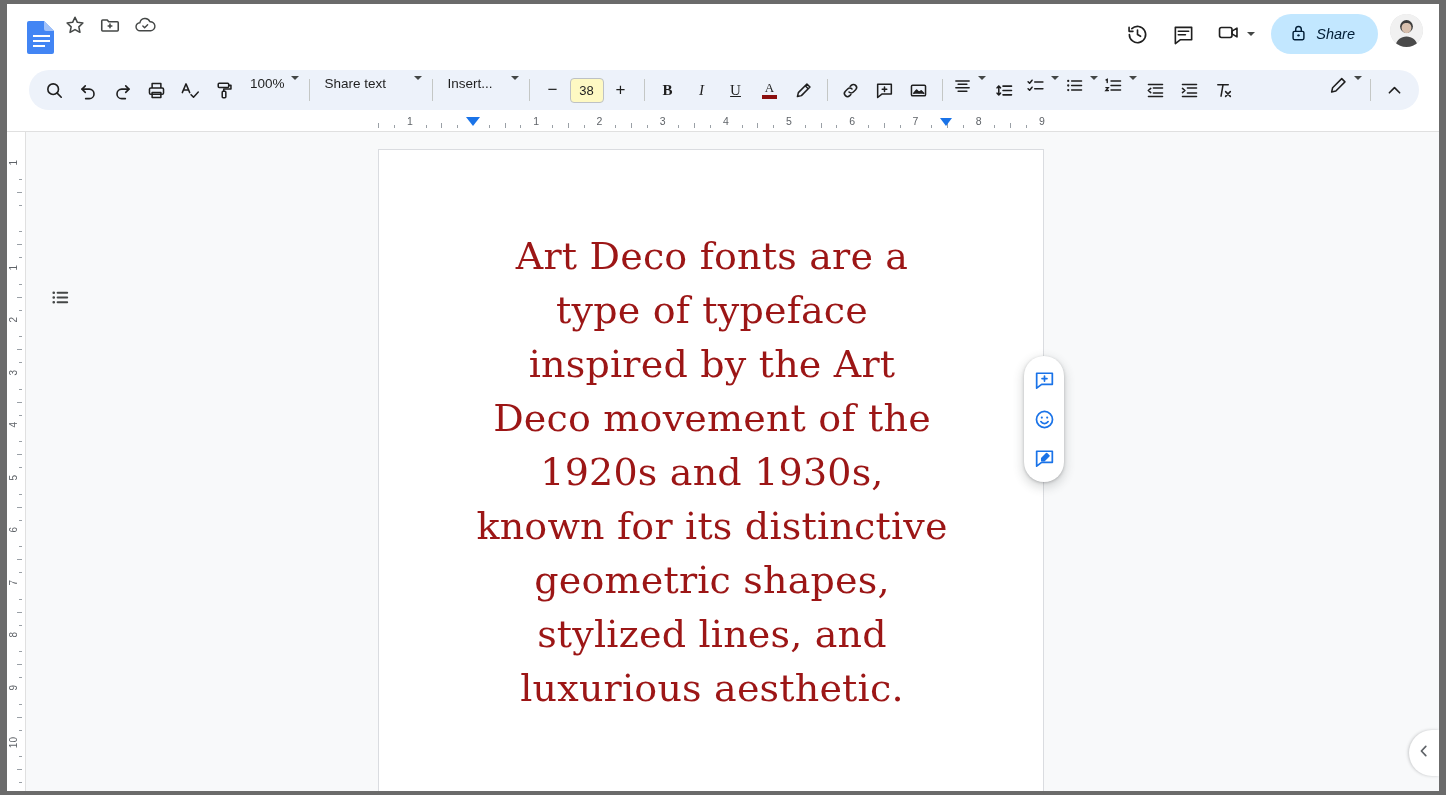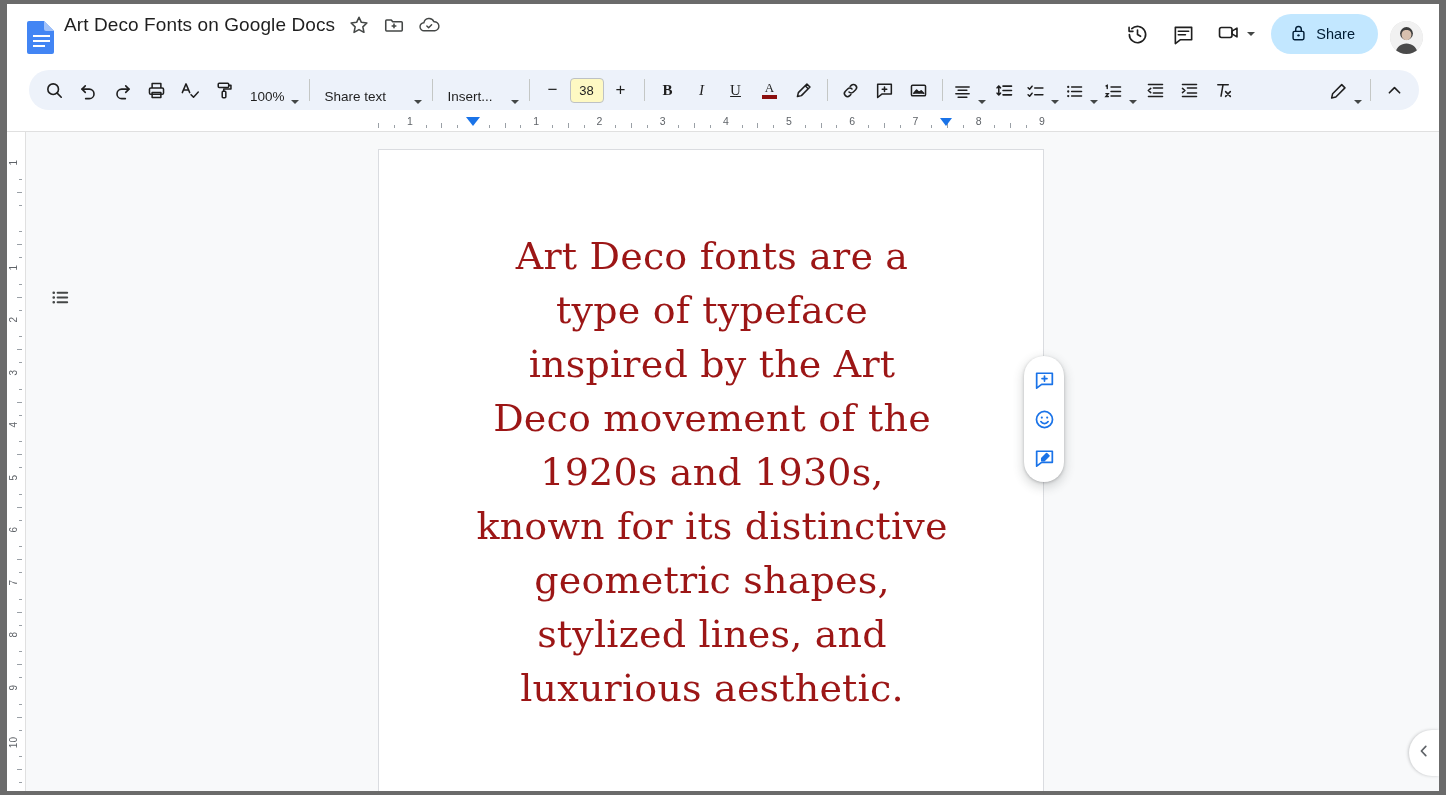--- a/index.html
+++ b/index.html
@@ -42,21 +42,21 @@
     display: flex; gap: 3px;
   }
   .menu-item {
     font-size: 13.5px; color: #444746;
     padding: 2px 8px; border-radius: 4px; cursor: pointer;
     white-space: nowrap;
   }
 
   .hdr-right {
     position: absolute; right: 16px; top: 10px;
-    display: flex; align-items: flex-end; gap: 6px;
+    display: flex; align-items: flex-start; gap: 6px; font-style: italic;
   }
   .hdr-btn {
     width: 40px; height: 40px; border-radius: 50%;
     display: flex; align-items: center; justify-content: center;
     cursor: pointer;
   }
   .meet-btn {
     display: flex; align-items: center; gap: 2px;
     height: 40px; padding: 0 6px 0 8px; border-radius: 20px; cursor: pointer;
   }
@@ -81,21 +81,21 @@
     background: #edf2fa; border-radius: 20px;
     display: flex; align-items: center;
     padding: 0 8px;
   }
   .tb {
     height: 30px; min-width: 30px;
     display: flex; align-items: center; justify-content: center;
     border-radius: 4px; cursor: pointer; margin: 0 2px;
   }
   .tb-text {
-    height: 28px; display: flex; align-items: flex-end;
+    height: 28px; display: flex; align-items: flex-start;
     padding: 0 4px 0 9px; border-radius: 4px; cursor: pointer;
     font-size: 13.5px; color: #1f1f1f; gap: 3px;
   }
   .divider { width: 1px; height: 22px; background: #c4c7c5; margin: 0 6px; }
   .fontsize-box {
     width: 34px; height: 25px;
     border: 1px solid #bdc1c6; border-radius: 4px;
     display: flex; align-items: center; justify-content: center;
     font-size: 13px; color: #1f1f1f; background: #fef9c3; cursor: text;
   }
@@ -191,21 +191,20 @@
       <svg width="33" height="35" viewBox="0 0 33 35">
         <path d="M4 2h15l10 10v21a2 2 0 0 1-2 2H4a2 2 0 0 1-2-2V4a2 2 0 0 1 2-2z" fill="#4285f4"></path>
         <path d="M19 2l10 10h-8a2 2 0 0 1-2-2V2z" fill="#a1c2fa"></path>
         <rect x="8" y="16" width="17" height="2" fill="#fff"></rect>
         <rect x="8" y="21" width="17" height="2" fill="#fff"></rect>
         <rect x="8" y="26" width="12" height="2" fill="#fff"></rect>
       </svg>
     </div>
 
     <div class="title-row">
-      <span class="doc-title">Art Deco Fonts on Google Docs</span>
 
       <span class="hdr-ico">
         <svg width="22" height="22" viewBox="0 0 24 24" fill="none" stroke="#444746" stroke-width="1.7" stroke-linejoin="round">
           <path d="M12 3.5l2.6 5.6 6 .7-4.4 4.2 1.2 6-5.4-3-5.4 3 1.2-6L3.4 9.8l6-.7z"></path>
         </svg>
       </span>
 
       <span class="hdr-ico">
         <svg width="22" height="22" viewBox="0 0 24 24" fill="none" stroke="#444746" stroke-width="1.7" stroke-linejoin="round">
           <path d="M3 7.5a1 1 0 0 1 1-1h5l1.6 2H20a1 1 0 0 1 1 1v8a1 1 0 0 1-1 1H4a1 1 0 0 1-1-1z"></path>

